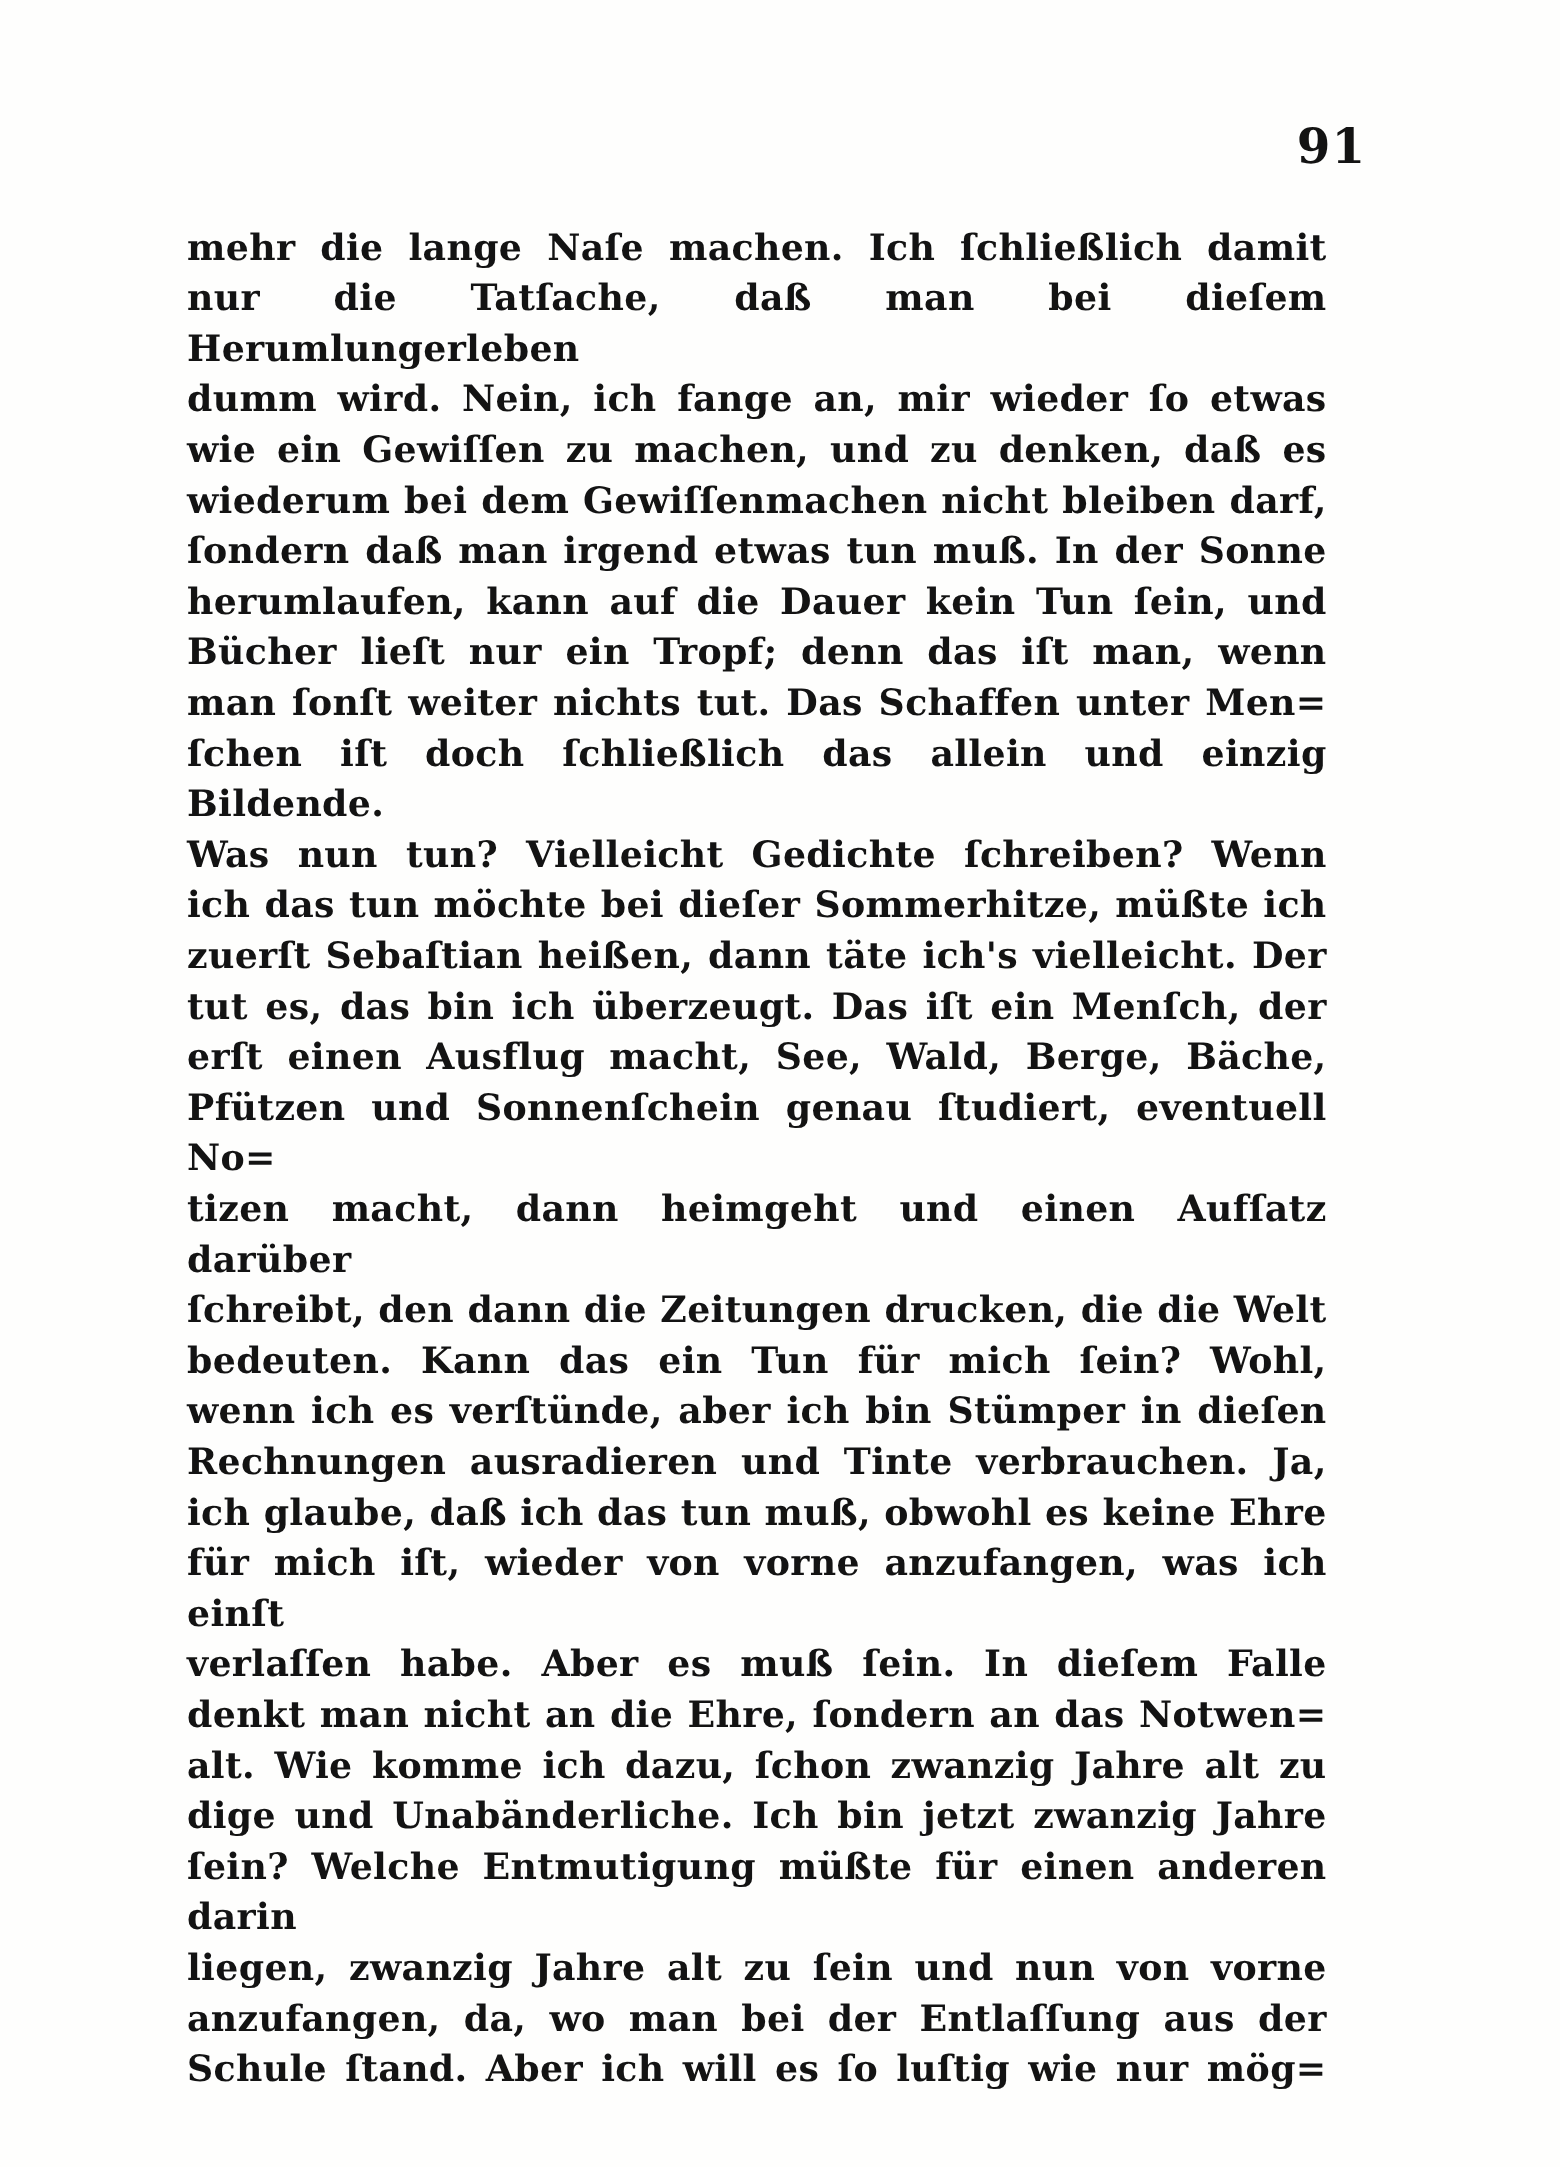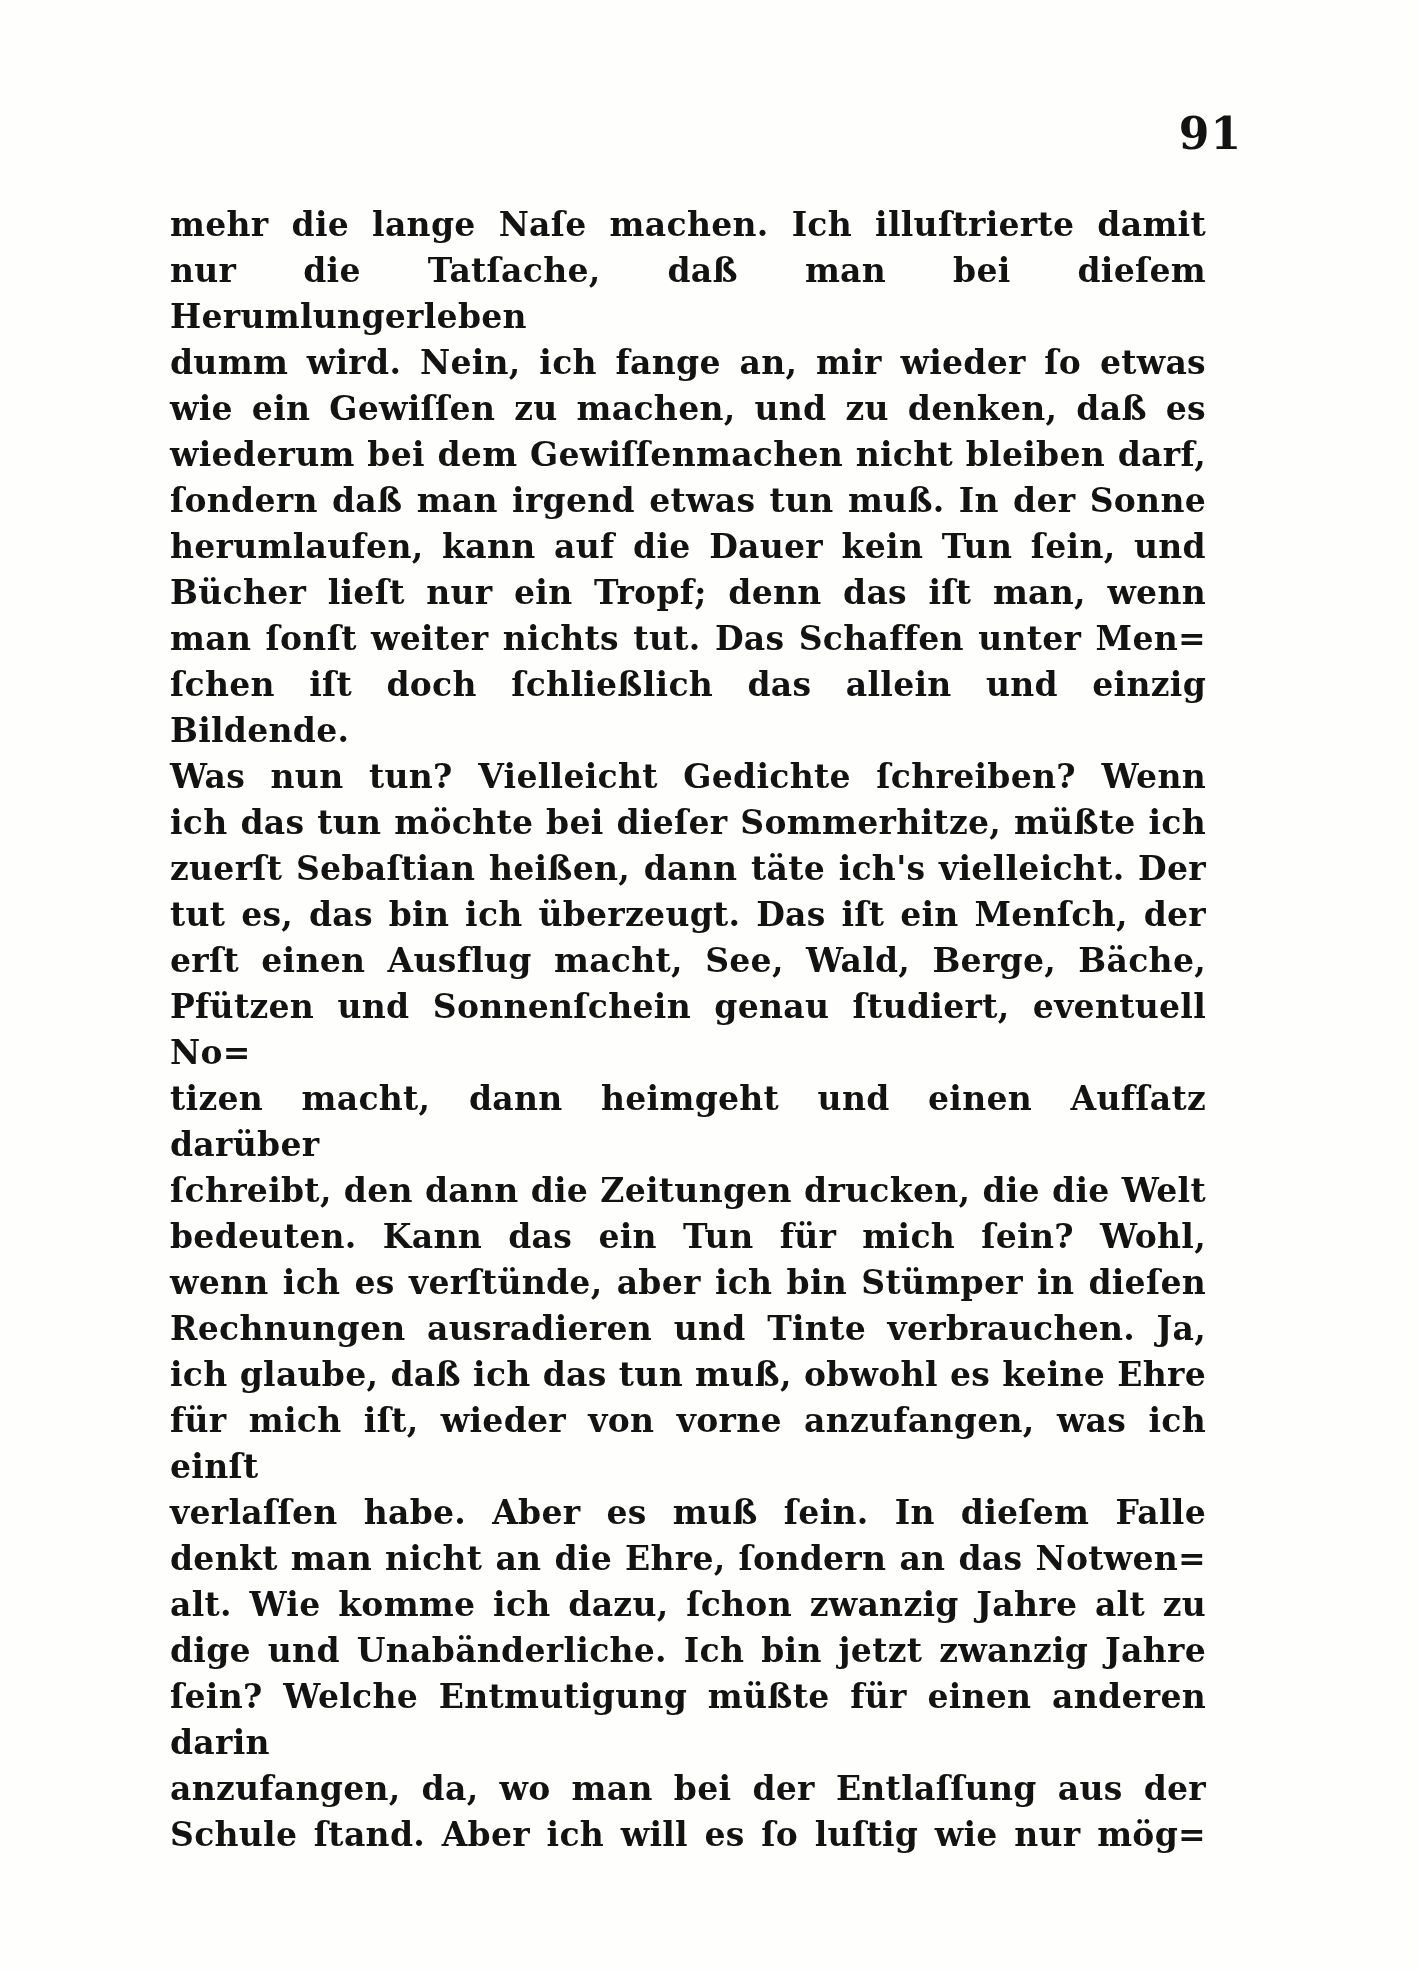--- a/index.html
+++ b/index.html
@@ -40,21 +40,21 @@
     white-space: normal;
     letter-spacing: 0.3px;
   }
 </style>
 </head>
 <body>
 
 <div class="page">
   <div class="page-number">91</div>
   <div class="text-block">
-    <div class="line">mehr die lange Naſe machen. Ich illuſtrierte damit</div>
+    <div class="line">mehr die lange Naſe machen. Ich ſchließlich damit</div>
     <div class="line">nur die Tatſache, daß man bei dieſem Herumlungerleben</div>
     <div class="line">dumm wird. Nein, ich fange an, mir wieder ſo etwas</div>
     <div class="line">wie ein Gewiſſen zu machen, und zu denken, daß es</div>
     <div class="line">wiederum bei dem Gewiſſenmachen nicht bleiben darf,</div>
     <div class="line">ſondern daß man irgend etwas tun muß. In der Sonne</div>
     <div class="line">herumlaufen, kann auf die Dauer kein Tun ſein, und</div>
     <div class="line">Bücher lieſt nur ein Tropf; denn das iſt man, wenn</div>
     <div class="line">man ſonſt weiter nichts tut. Das Schaffen unter Men=</div>
     <div class="line">ſchen iſt doch ſchließlich das allein und einzig Bildende.</div>
     <div class="line">Was nun tun? Vielleicht Gedichte ſchreiben? Wenn</div>
@@ -68,17 +68,18 @@
     <div class="line">bedeuten. Kann das ein Tun für mich ſein? Wohl,</div>
     <div class="line">wenn ich es verſtünde, aber ich bin Stümper in dieſen</div>
     <div class="line">Rechnungen ausradieren und Tinte verbrauchen. Ja,</div>
     <div class="line">ich glaube, daß ich das tun muß, obwohl es keine Ehre</div>
     <div class="line">für mich iſt, wieder von vorne anzufangen, was ich einſt</div>
     <div class="line">verlaſſen habe. Aber es muß ſein. In dieſem Falle</div>
     <div class="line">denkt man nicht an die Ehre, ſondern an das Notwen=</div>
     <div class="line">alt. Wie komme ich dazu, ſchon zwanzig Jahre alt zu</div>
     <div class="line">dige und Unabänderliche. Ich bin jetzt zwanzig Jahre</div>
     <div class="line">ſein? Welche Entmutigung müßte für einen anderen darin</div>
+    <div class="line">liegen, zwanzig Jahre alt zu ſein und nun von vorne</div>
     <div class="line">anzufangen, da, wo man bei der Entlaſſung aus der</div>
     <div class="line">Schule ſtand. Aber ich will es ſo luſtig wie nur mög=</div>
 
   </div>
 </div>
 
 </body></html>

